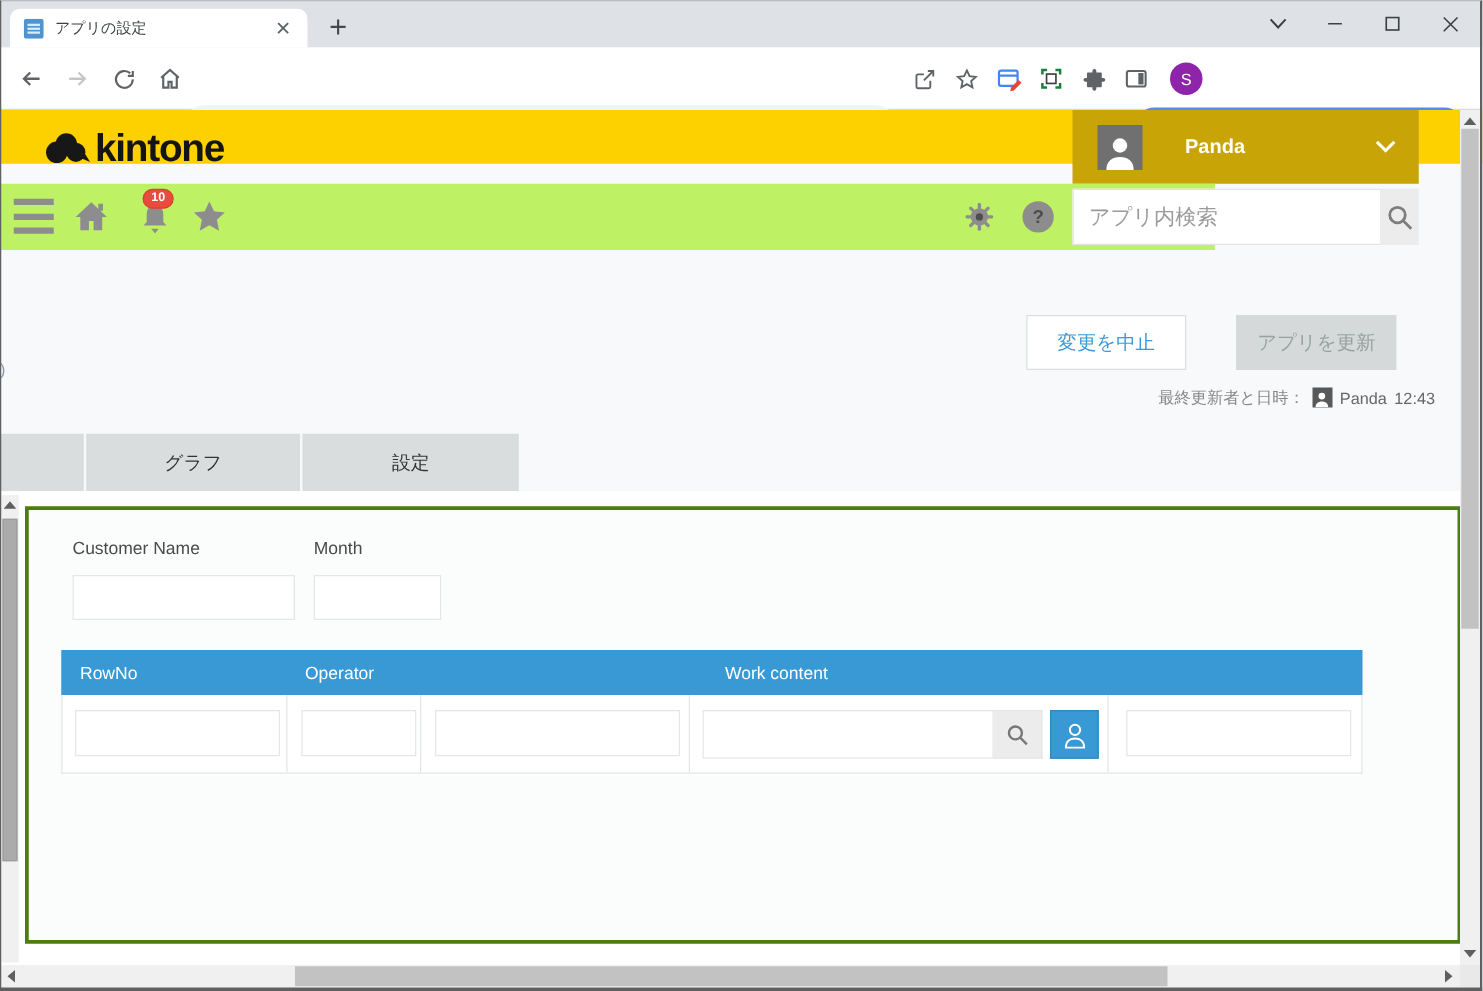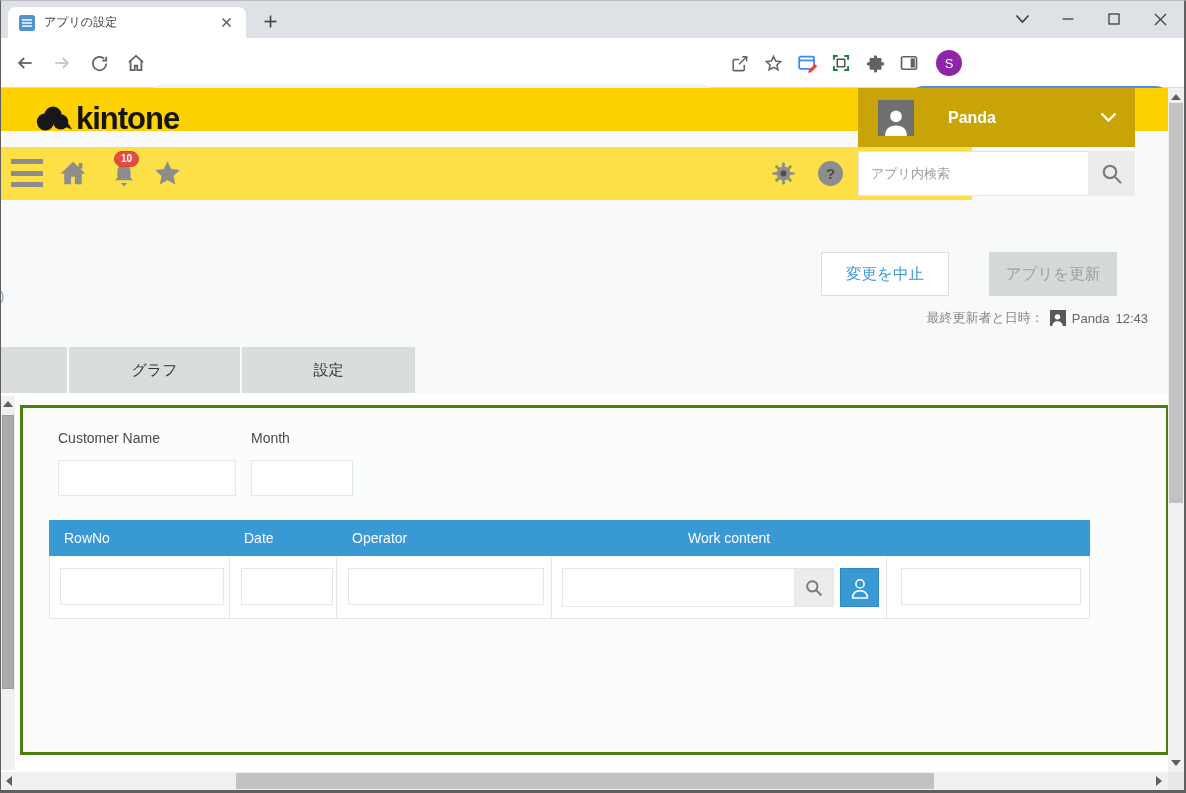--- a/index.html
+++ b/index.html
@@ -34,32 +34,32 @@
 
 
 #brandbar{position:absolute;left:0;top:88px;width:1186px;height:43px;background:#fdd000;}
 #logo{position:absolute;left:33px;top:13px;display:flex;align-items:center;}
 #logo .word{font-size:31px;font-weight:bold;color:#141414;letter-spacing:-1px;margin-left:1px;}
 #userarea{position:absolute;left:858px;top:0;width:277px;height:59px;background:#c8a407;display:flex;align-items:center;padding:0 18px 0 20px;}
 #userarea .uavatar{width:36px;height:36px;background:#707070;overflow:hidden;display:flex;align-items:flex-end;justify-content:center;}
 #userarea .uname{color:#fff;font-size:16px;font-weight:bold;margin-left:34px;flex:1;}
 
 
-#navbar{position:absolute;left:0;top:147px;width:972px;height:53px;background:#fde047;}
+#navbar{position:absolute;left:0;top:147px;width:972px;height:53px;background:#bef264;}
 .nv{position:absolute;display:flex;align-items:center;justify-content:center;}
 #hamburger{left:10px;top:12px;width:34px;height:28px;flex-direction:column;justify-content:space-between;}
 #hamburger i{display:block;width:32px;height:5px;background:#8d8d8d;}
 #nv-home{left:58px;top:11px;}
 #nv-bell{left:104px;top:8px;width:40px;height:40px;}
 #nv-badge{position:absolute;left:10px;top:-4px;background:#e74c3c;color:#fff;font-size:10px;font-weight:bold;border-radius:9px;padding:2px 6px;line-height:1;border:1px solid #d7402f;}
 #nv-star{left:152px;top:11px;}
 #nv-gear{left:770px;top:13px;}
 #nv-help{left:818px;top:14px;width:25px;height:25px;border-radius:50%;background:#8d8d8d;color:#4e4c4c;font-size:15px;font-weight:bold;}
 #nav-search{position:absolute;left:858px;top:4px;width:277px;height:45px;display:flex;z-index:5;}
-#nav-search input{flex:1;border:1px solid #e4e4e4;border-right:none;padding:0 12px;font-size:13px;color:#333;background:#fff;}
+#nav-search input{flex:1;border:1px solid #e4e4e4;border-right:none;padding:0 12px;font-size:17px;color:#333;background:#fff;}
 #nav-search input::placeholder{color:#9b9b9b;}
 #nav-search .sbtn{width:47px;background:#ececec;display:flex;align-items:center;justify-content:center;border:none;}
 
 
 #fragment{position:absolute;left:0px;top:288px;font-size:13px;color:#7f9db9;}
 .pg-btn{position:absolute;top:252px;width:128px;height:44px;font-size:15.5px;font-family:inherit;display:flex;align-items:center;justify-content:center;}
 #cancel-btn{left:821px;background:#fff;border:1px solid #dcdfe0;color:#3a99d8;}
 #update-btn{left:989px;background:#d5d9d9;border:1px solid #d5d9d9;color:#98a1a1;}
 #meta{position:absolute;right:38px;top:309px;display:flex;align-items:center;gap:6px;font-size:13px;color:#888;}
 #meta .mavatar{width:16px;height:16px;background:#585858;overflow:hidden;display:flex;align-items:flex-end;justify-content:center;}
@@ -365,21 +365,20 @@
 
   <div id="panel">
     <span class="fld-label" id="lbl-customer">Customer Name</span>
     <input class="fld-input" id="in-customer" value="" style="">
     <span class="fld-label" id="lbl-month">Month</span>
     <input class="fld-input" id="in-month" value="" style="">
 
     <div id="subtable">
       <div id="st-header">
         <div class="st-h c0">RowNo</div>
-        <div class="st-h c1">Date</div>
         <div class="st-h c3">Operator</div>
         <div class="st-h c4">Work content</div>
       </div>
       <div id="st-row">
         <div class="st-cell c0">
           <input class="cell-input" id="in-rowno" value="" style="">
         </div>
         <div class="st-cell c1">
           <input class="cell-input" id="in-date" value="" style="">
         </div>

